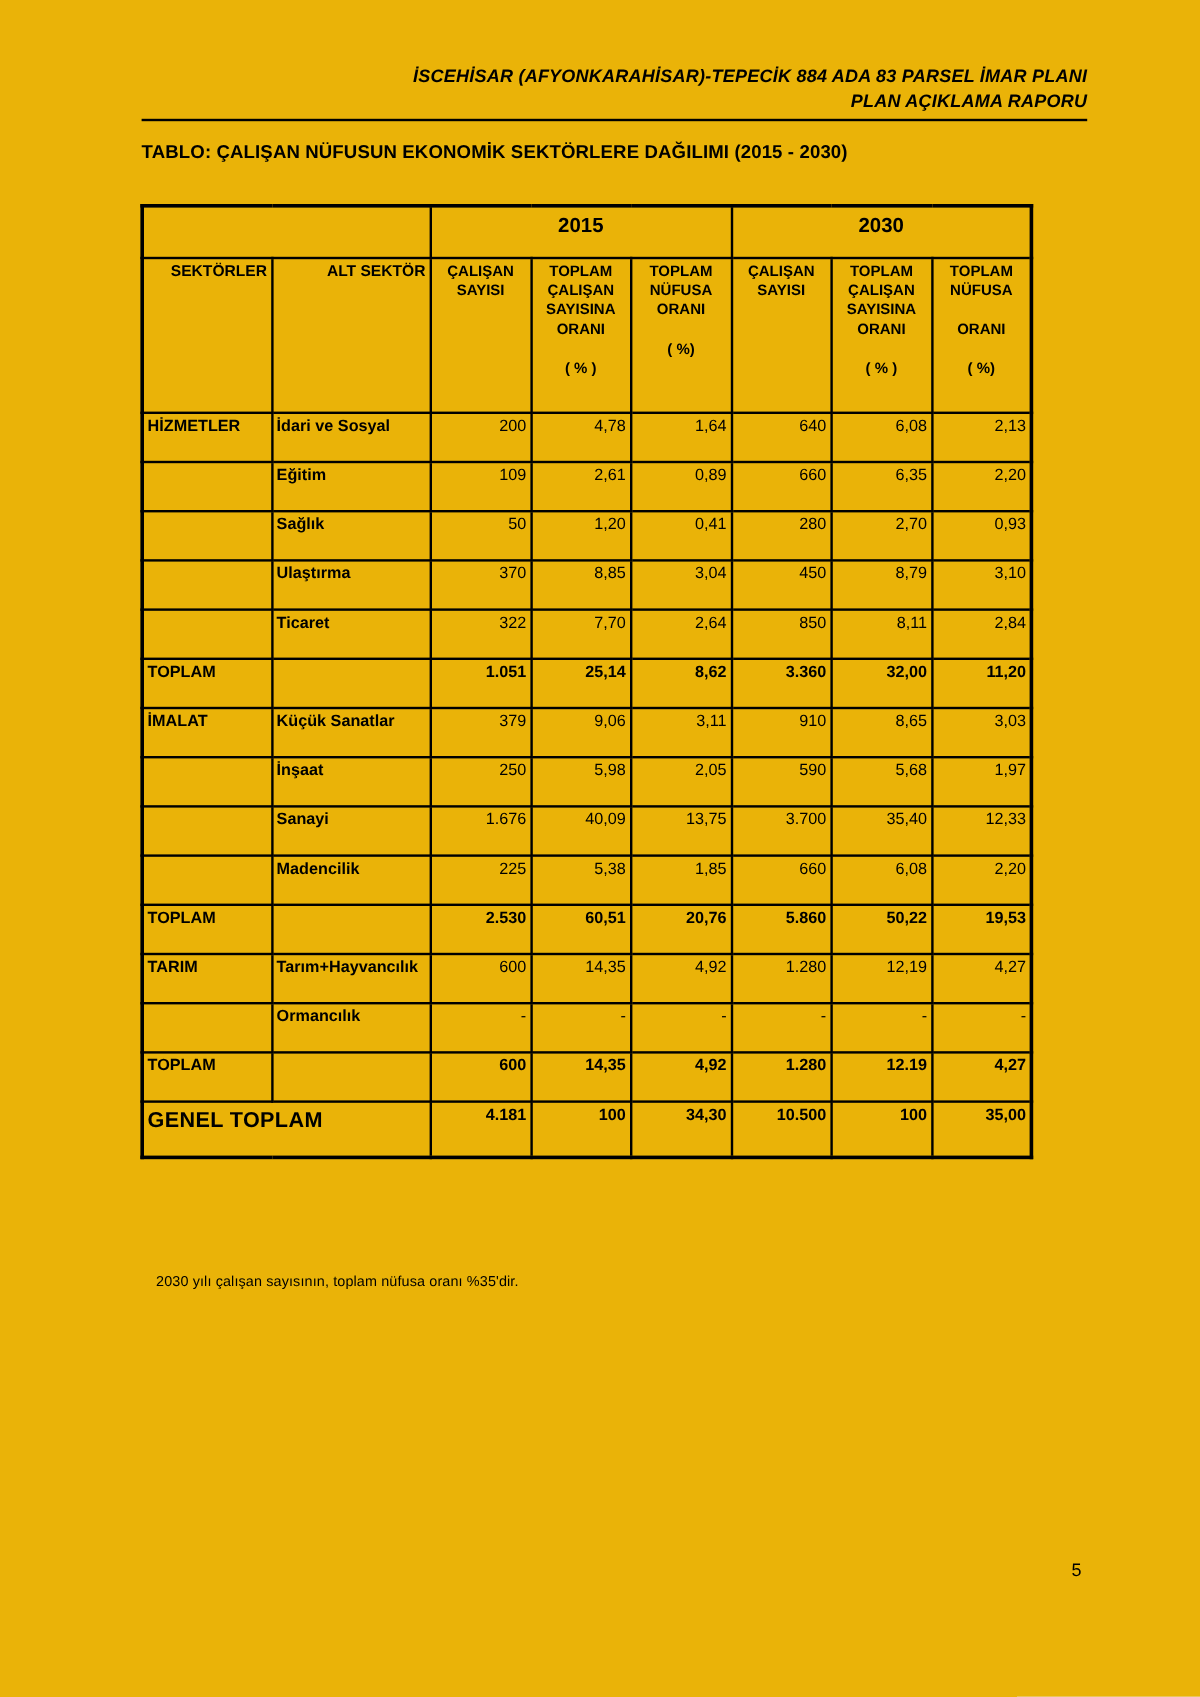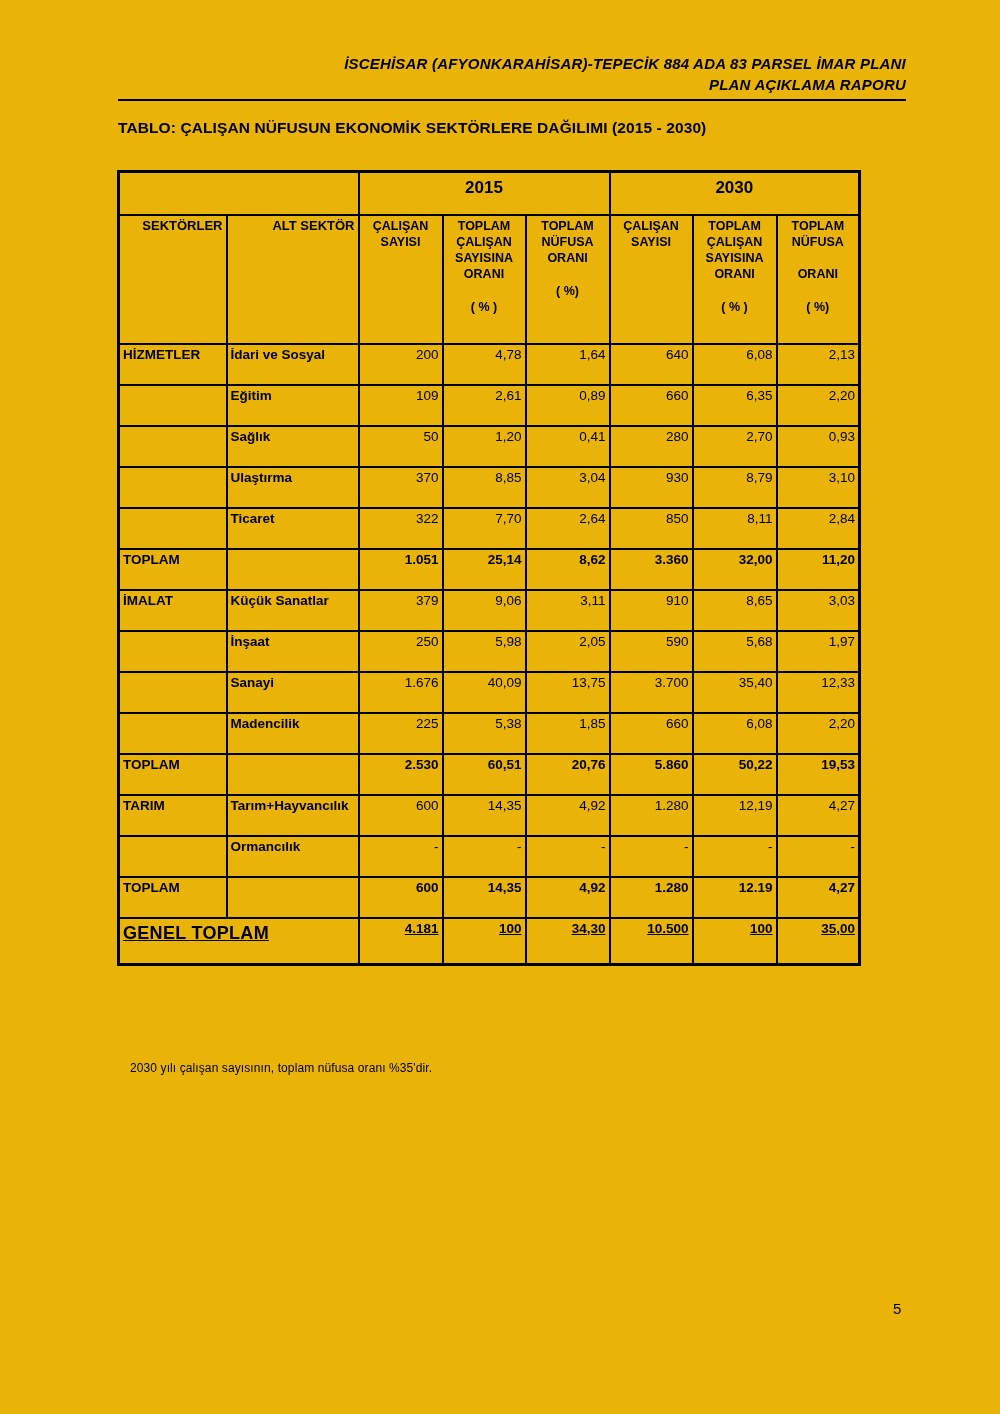--- a/index.html
+++ b/index.html
@@ -74,21 +74,21 @@
     line-height: 1.3;
     white-space: pre-line;
   }
   tr.hdr-row td.c { text-align: center; }
   tr.hdr-row td.l { font-size: 13px; text-align: right; }
   tr.datarow { height: 41px; }
   td.sector { font-weight: bold; text-align: left; }
   td.sub { text-align: left; font-size: 13px; font-weight: bold; }
   td.num { text-align: right; padding-right: 3px; }
   tr.toplam td { font-weight: bold; }
-  tr.genel-row { height: 47px; text-decoration: underline; }
+  tr.genel-row { height: 47px; }
   tr.genel-row td { font-weight: bold; }
   tr.genel-row td.glabel {
     font-size: 18px;
     letter-spacing: 0.3px;
     padding-top: 4px;
   }
 
   
   .footnote {
     position: absolute;
@@ -197,21 +197,21 @@
         <td class="num">280</td>
         <td class="num">2,70</td>
         <td class="num">0,93</td>
       </tr>
       <tr class="datarow">
         <td class="sector"></td>
         <td class="sub">Ulaştırma</td>
         <td class="num">370</td>
         <td class="num">8,85</td>
         <td class="num">3,04</td>
-        <td class="num">930</td>
+        <td class="num">450</td>
         <td class="num">8,79</td>
         <td class="num">3,10</td>
       </tr>
       <tr class="datarow">
         <td class="sector"></td>
         <td class="sub">Ticaret</td>
         <td class="num">322</td>
         <td class="num">7,70</td>
         <td class="num">2,64</td>
         <td class="num">850</td>

